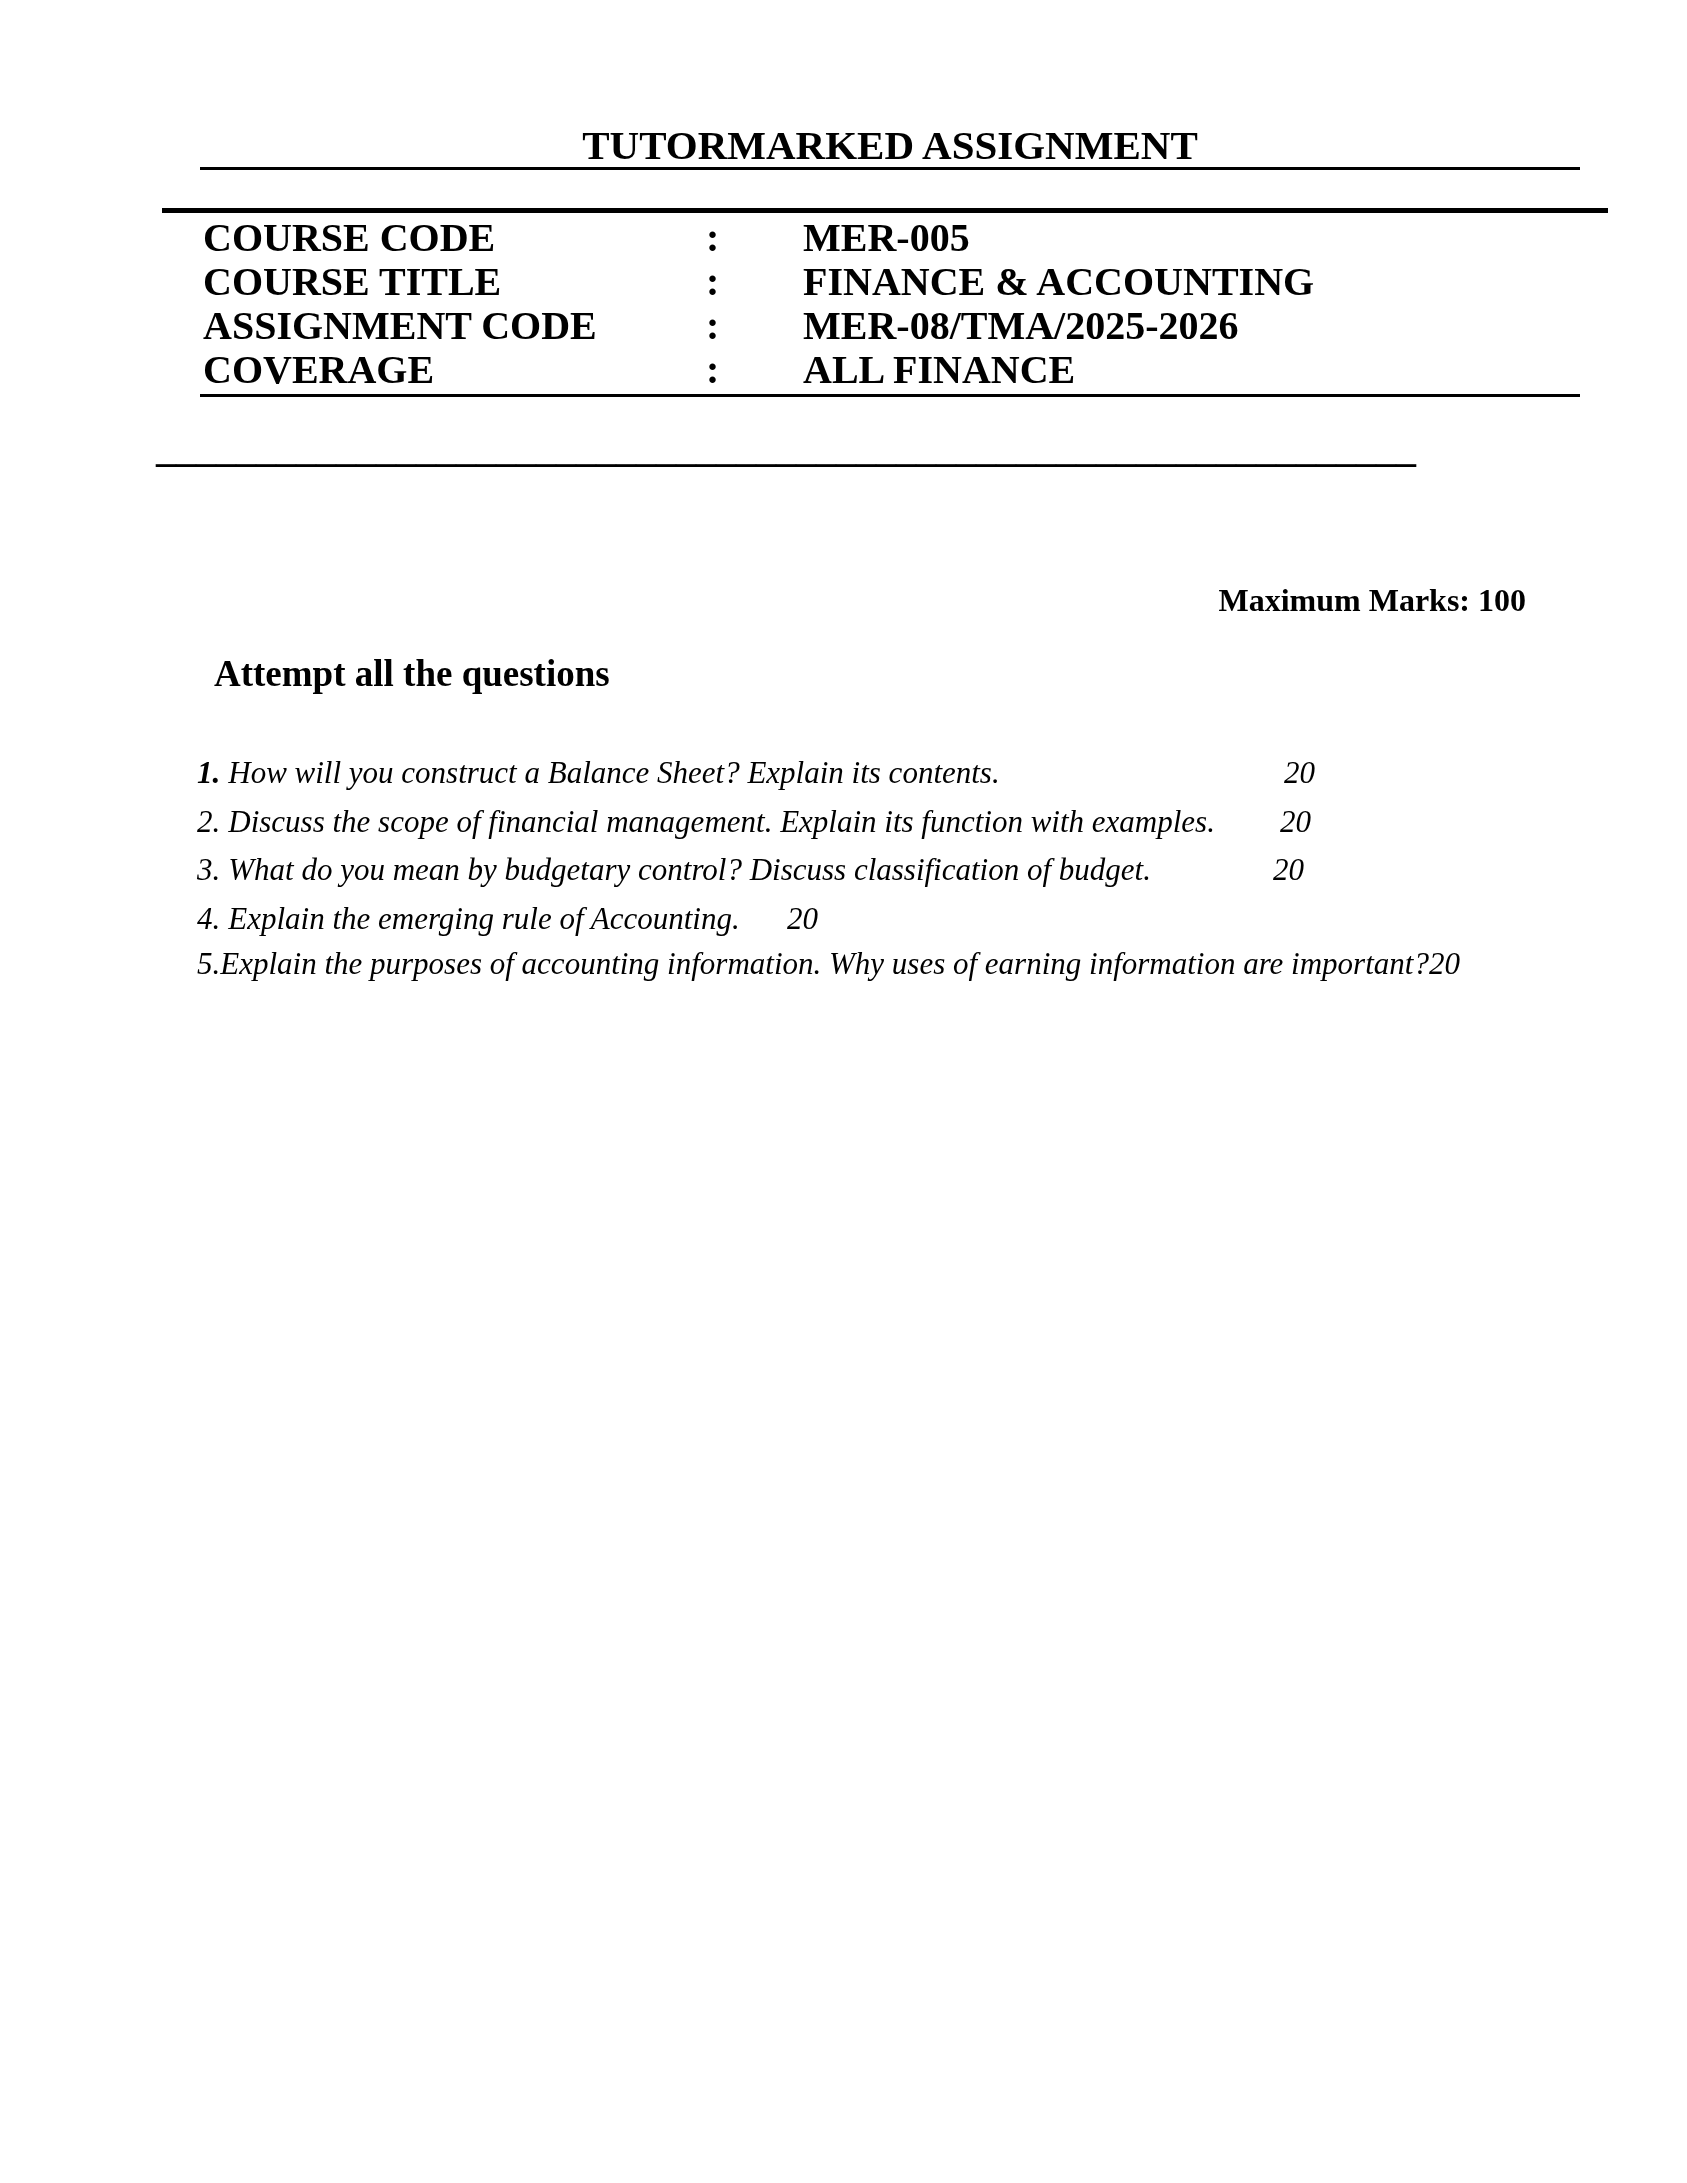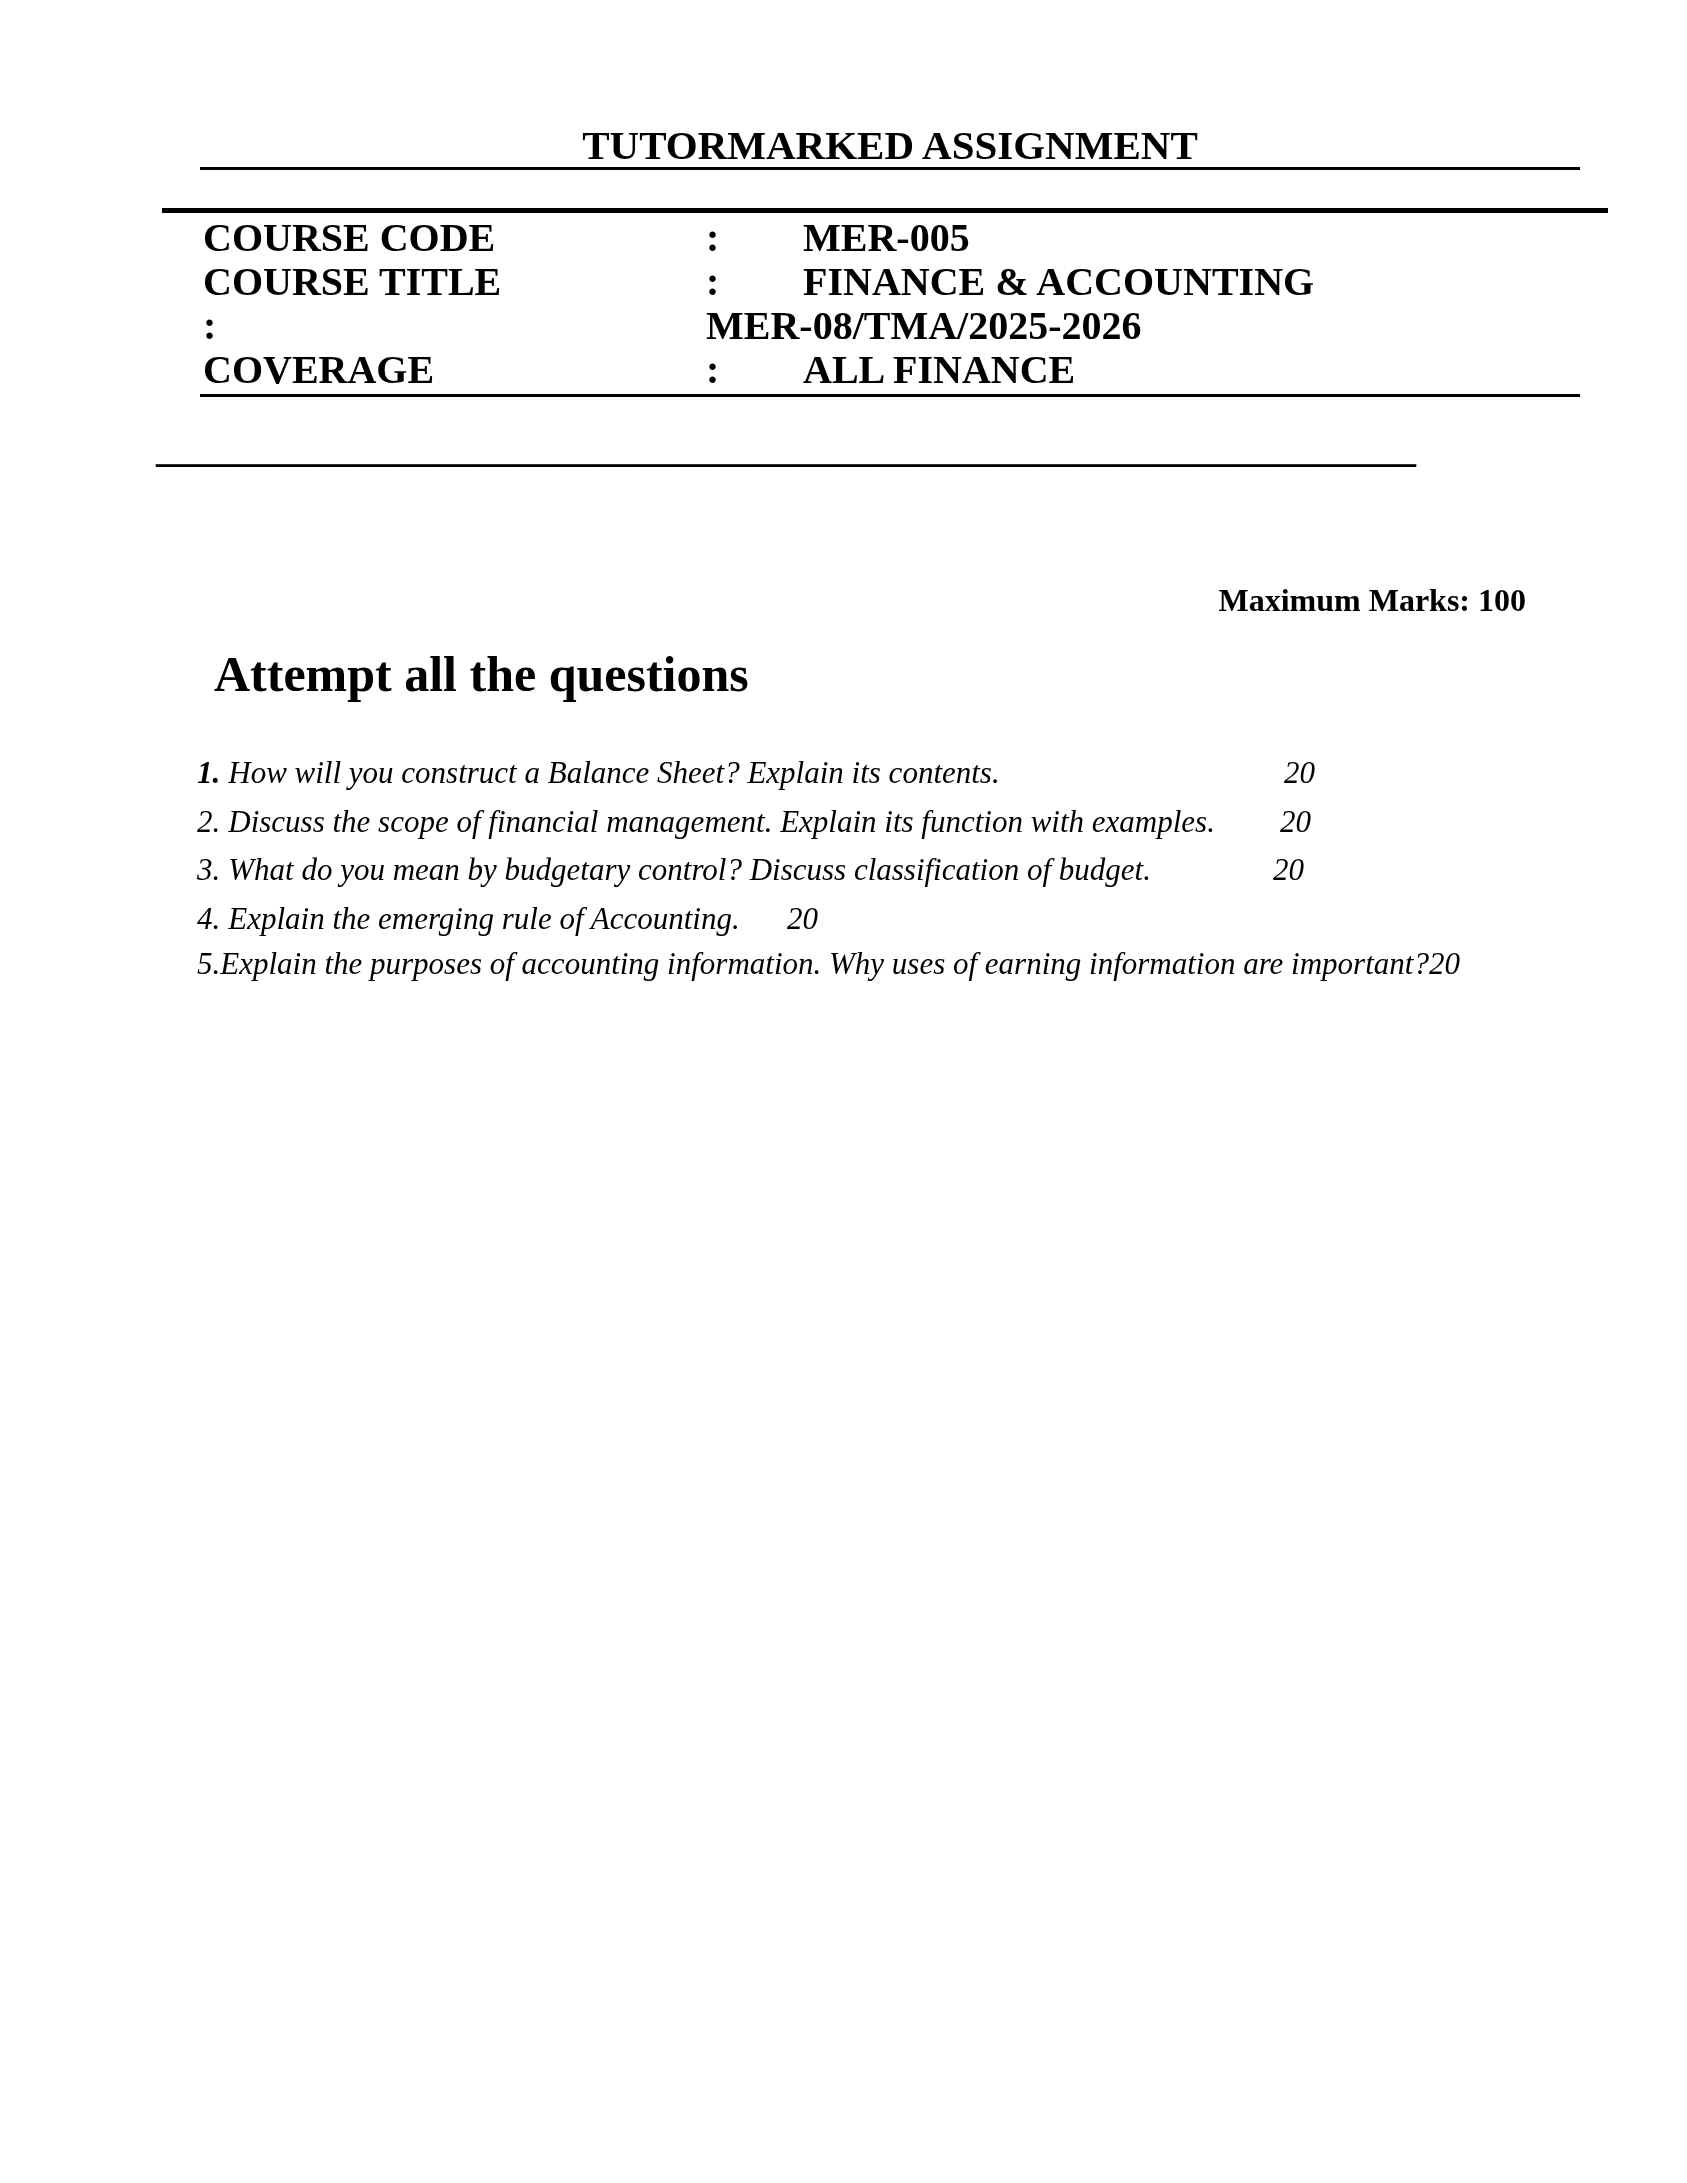--- a/index.html
+++ b/index.html
@@ -71,21 +71,21 @@
     font-size: 32px;
     font-weight: bold;
     line-height: 42px;
     white-space: nowrap;
   }
 
   
   #instruction {
     left: 198px;
     top: 652px;
-    font-size: 50px;
+    font-size: 37px;
     font-weight: bold;
     line-height: 44px;
     white-space: nowrap;
   }
 
   
   .q {
     left: 181px;
     width: 1389px;
     font-size: 31px;
@@ -122,20 +122,21 @@
       <span>COURSE CODE</span>
       <span>:</span>
       <span>MER-005</span>
     </div>
     <div class="course-row">
       <span>COURSE TITLE</span>
       <span>:</span>
       <span>FINANCE &amp; ACCOUNTING</span>
     </div>
     <div class="course-row">
+      <span>ASSIGNMENT CODE</span>
       <span>:</span>
       <span>MER-08/TMA/2025-2026</span>
     </div>
     <div class="course-row">
       <span>COVERAGE</span>
       <span>:</span>
       <span>ALL FINANCE</span>
     </div>
   </div>
 

